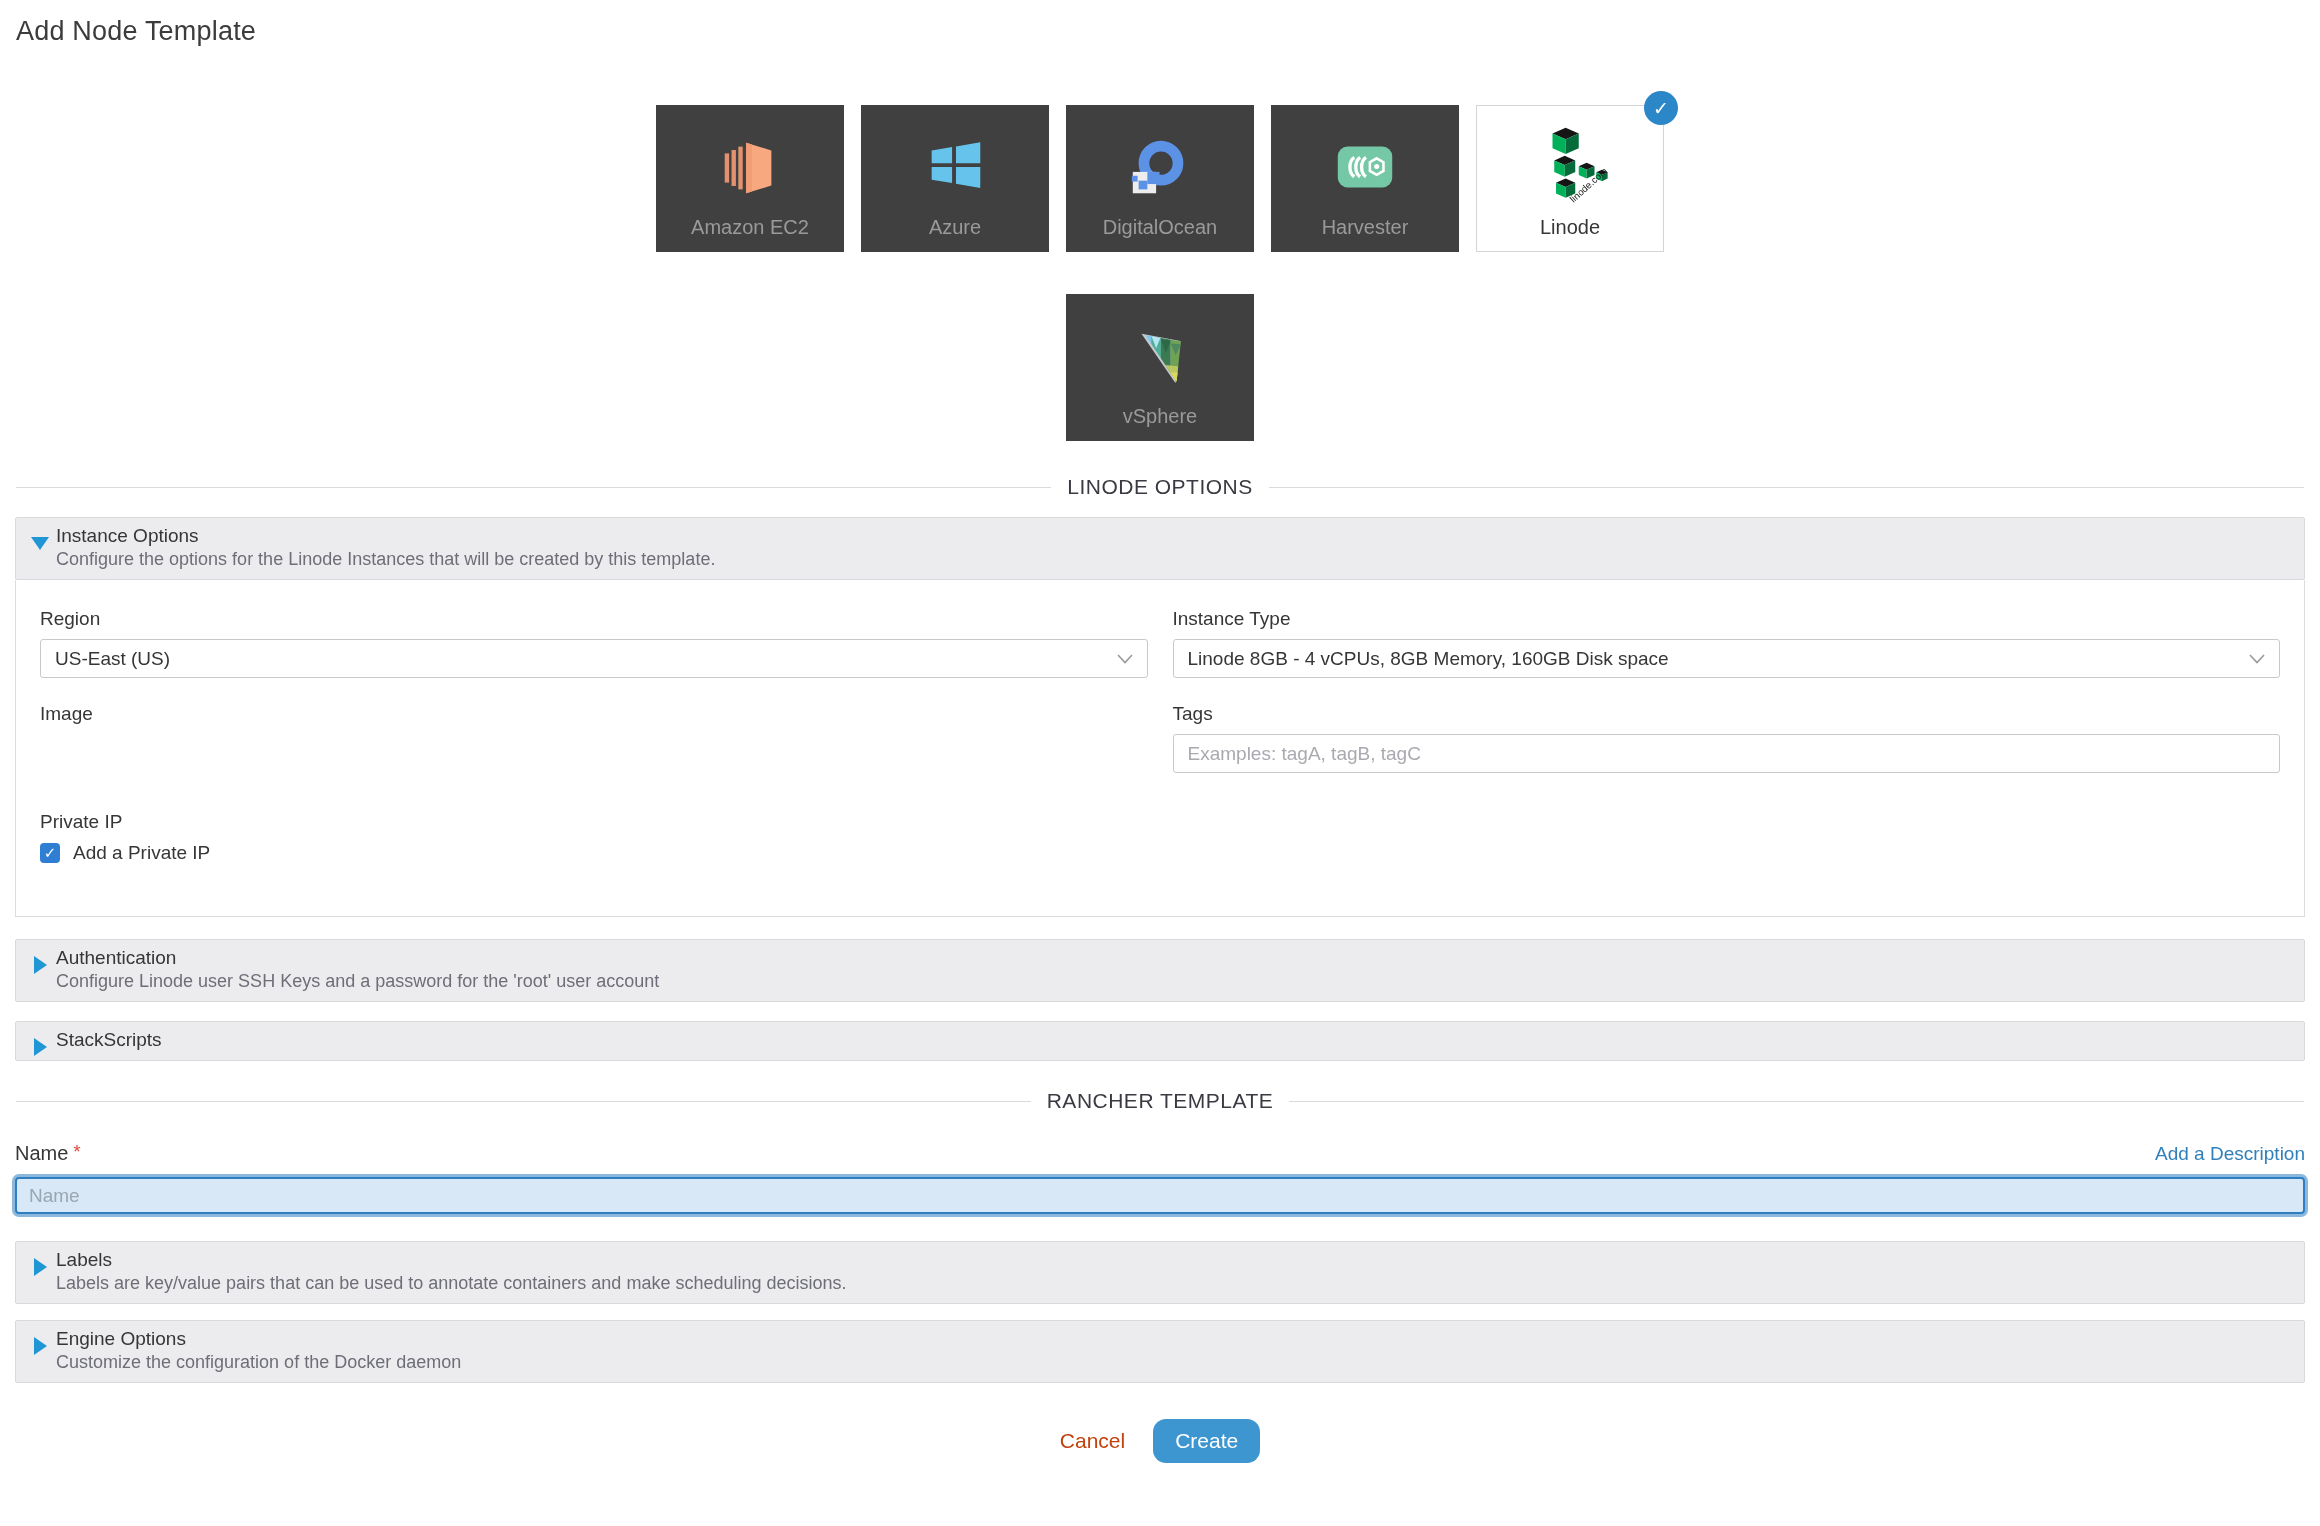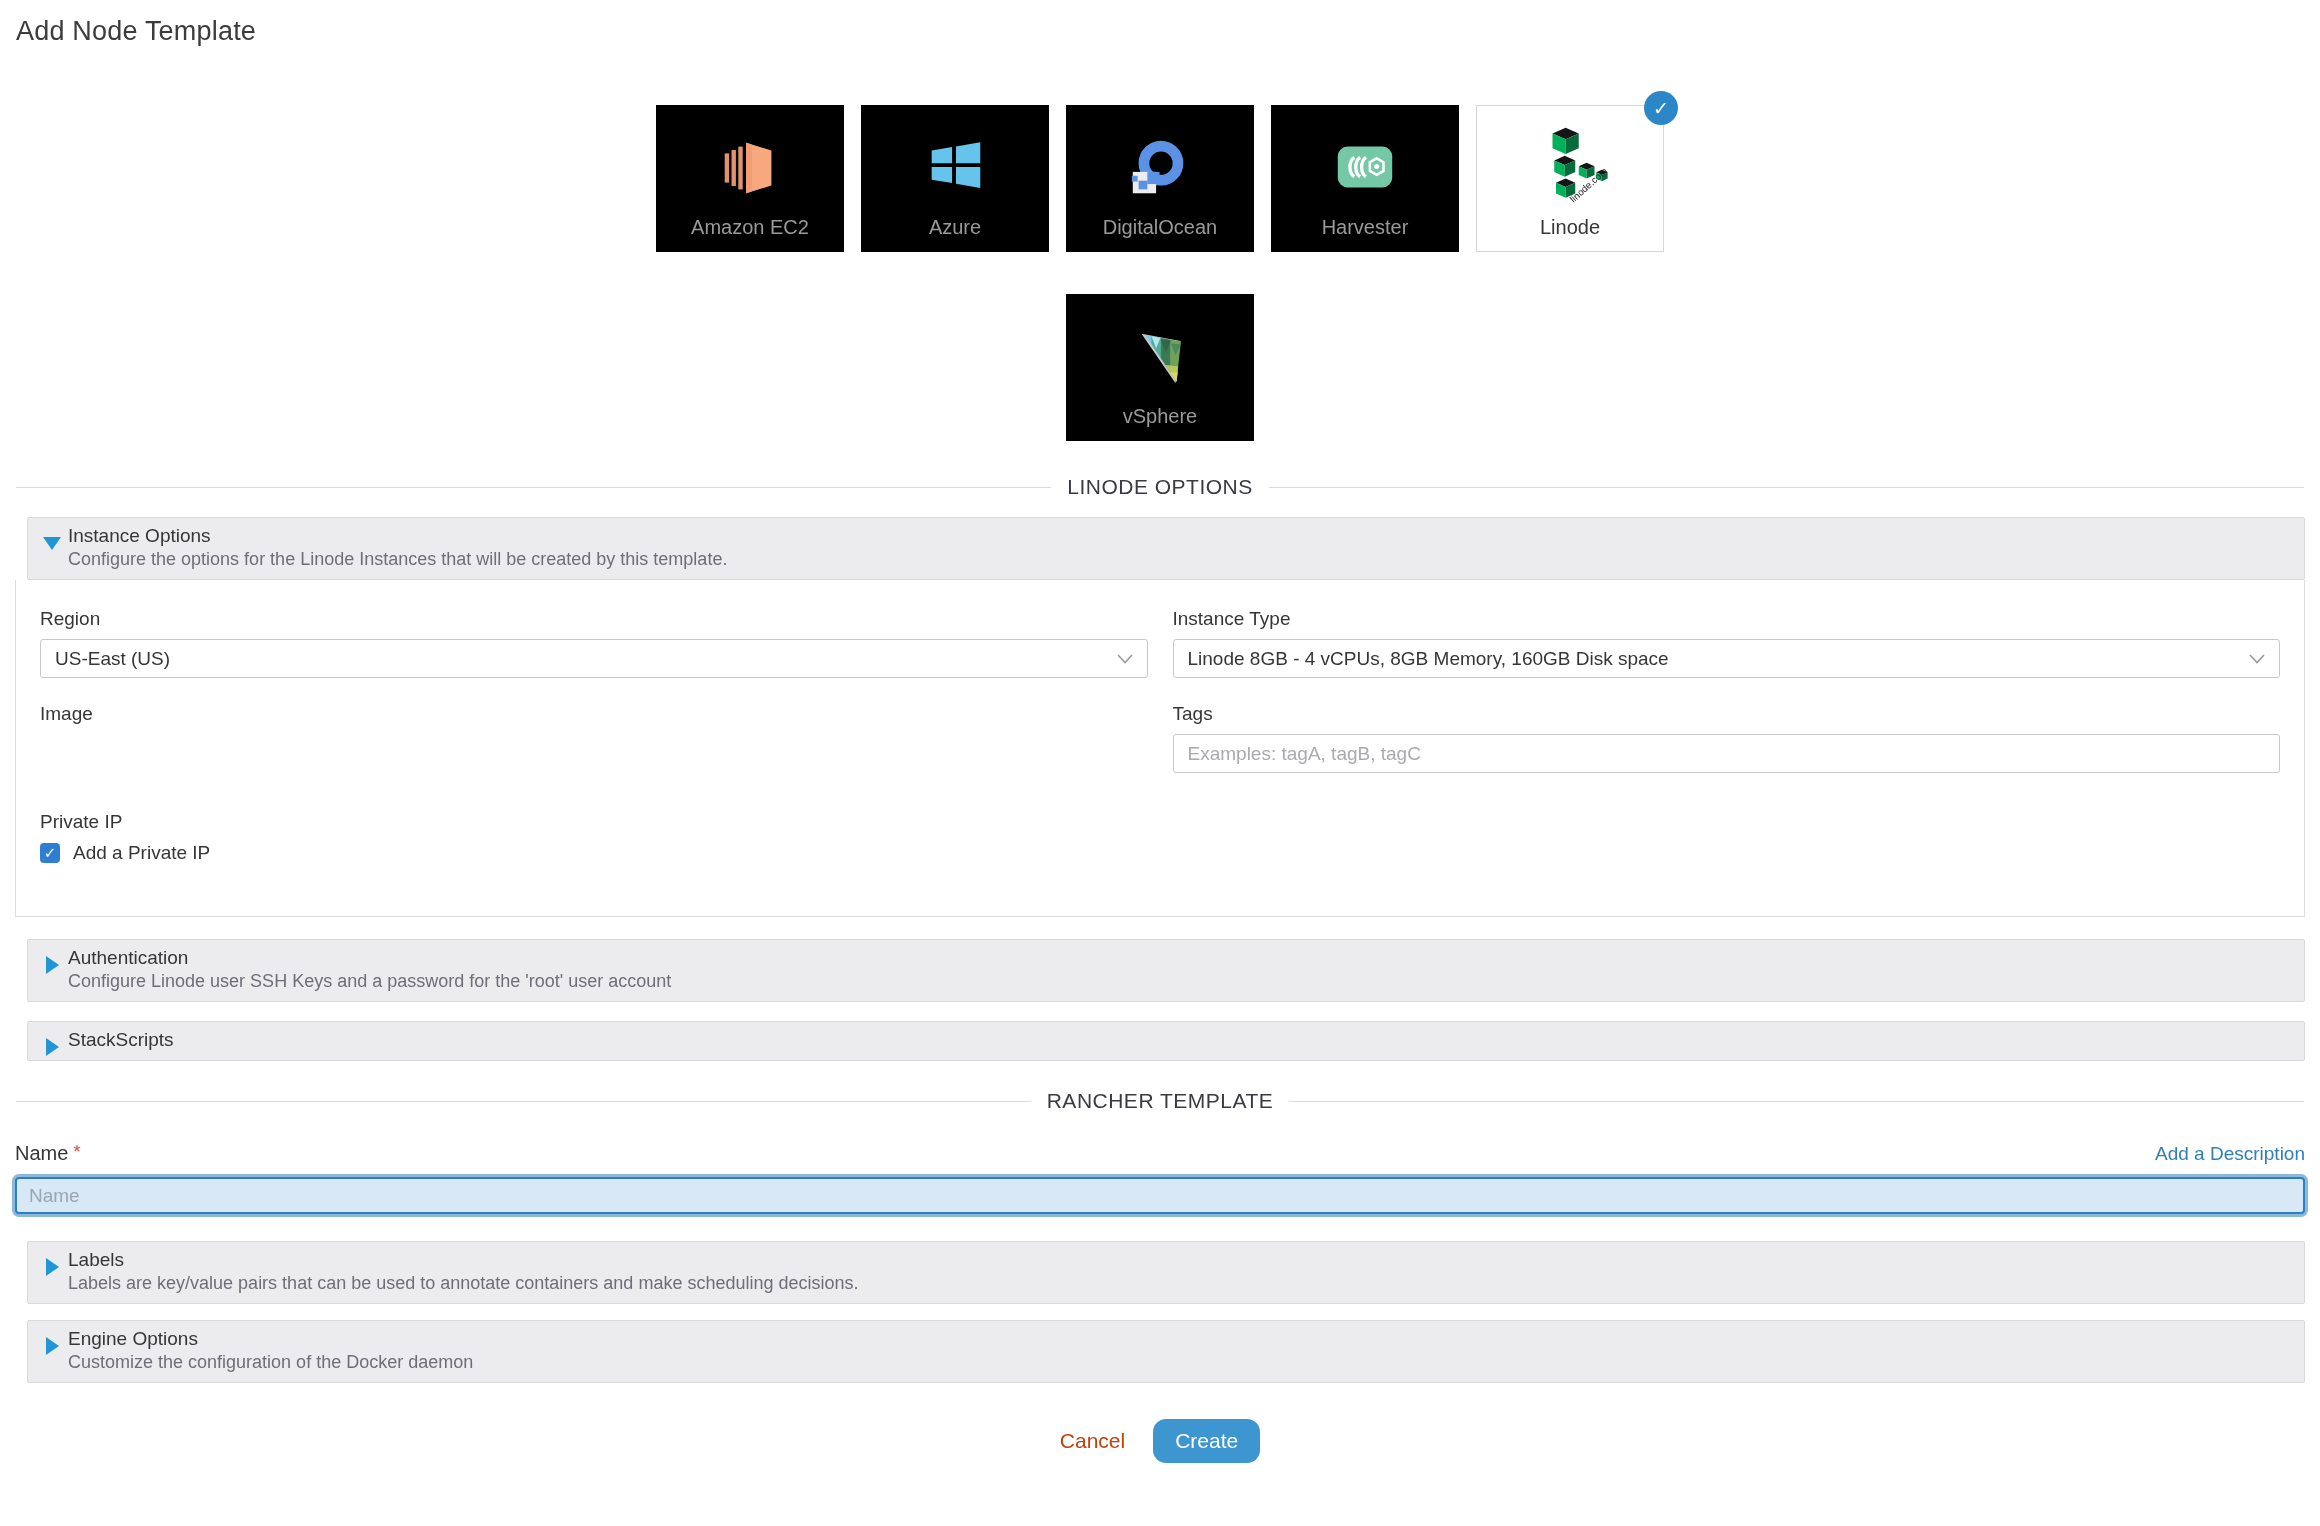--- a/index.html
+++ b/index.html
@@ -7,21 +7,21 @@
   body { position: relative; min-height: 1526px; overflow: hidden; }
 
   .page-header { padding: 16px 16px 0 16px; }
   .page-title { font-size: 27px; font-weight: 400; color: #3c3c3c; letter-spacing: 0.2px; }
 
   
   .provider-rows { margin-top: 58px; }
   .provider-row { display: flex; justify-content: center; gap: 17px; }
   .provider-row + .provider-row { margin-top: 42px; }
   .provider-card {
-    width: 188px; height: 147px; background: #000000;
+    width: 188px; height: 147px; background: #404040;
     display: flex; flex-direction: column; align-items: center;
     padding-top: 24px; cursor: pointer; position: relative; border: 1px solid transparent;
   }
   .provider-card .icon-box { height: 76px; display: flex; align-items: center; justify-content: center; }
   .provider-card .card-label { margin-top: 10px; font-size: 20px; color: #9a9a9a; }
   .provider-card.selected { background: #ffffff; border: 1px solid #d5d5d8; }
   .provider-card.selected .card-label { color: #363636; }
   .selected-badge {
     position: absolute; top: -15px; right: -15px; width: 34px; height: 34px;
     border-radius: 50%; background: #2b87c8; color: #ffffff; font-size: 19px; font-weight: bold;
@@ -30,21 +30,21 @@
 
   
   .divider { display: flex; align-items: center; gap: 16px; margin: 34px 16px 18px 16px; }
   .divider .line { flex: 1; height: 1px; background: #dadadd; }
   .divider .divider-label { font-size: 21px; color: #3a3a42; letter-spacing: 0.5px; white-space: nowrap; }
 
   
   .accordion { margin: 0 15px; }
   .accordion-header {
     background: #ececef; border: 1px solid #d9d9dc; border-radius: 2px;
-    padding: 7px 14px 9px 40px; position: relative; cursor: pointer; margin-left: 12px;
+    padding: 7px 14px 9px 40px; position: relative; cursor: pointer;
   }
   .accordion-title { font-size: 19px; color: #363636; }
   .accordion-subtitle { font-size: 18px; color: #6e6e78; margin-top: 2px; }
   .tri { position: absolute; width: 0; height: 0; }
   .tri-down { left: 15px; top: 19px; border-left: 9px solid transparent; border-right: 9px solid transparent; border-top: 13px solid #2196d4; }
   .tri-right { left: 18px; top: 16px; border-top: 9px solid transparent; border-bottom: 9px solid transparent; border-left: 13px solid #2196d4; }
 
   .accordion-body { border: 1px solid #dcdcde; border-top: none; background: #fff; padding: 28px 24px 52px 24px; }
   .field-grid { display: grid; grid-template-columns: 1fr 1fr; column-gap: 36px; row-gap: 36px; gap: 25px; }
   .field-label { font-size: 19px; color: #363636; margin-bottom: 9px; }

